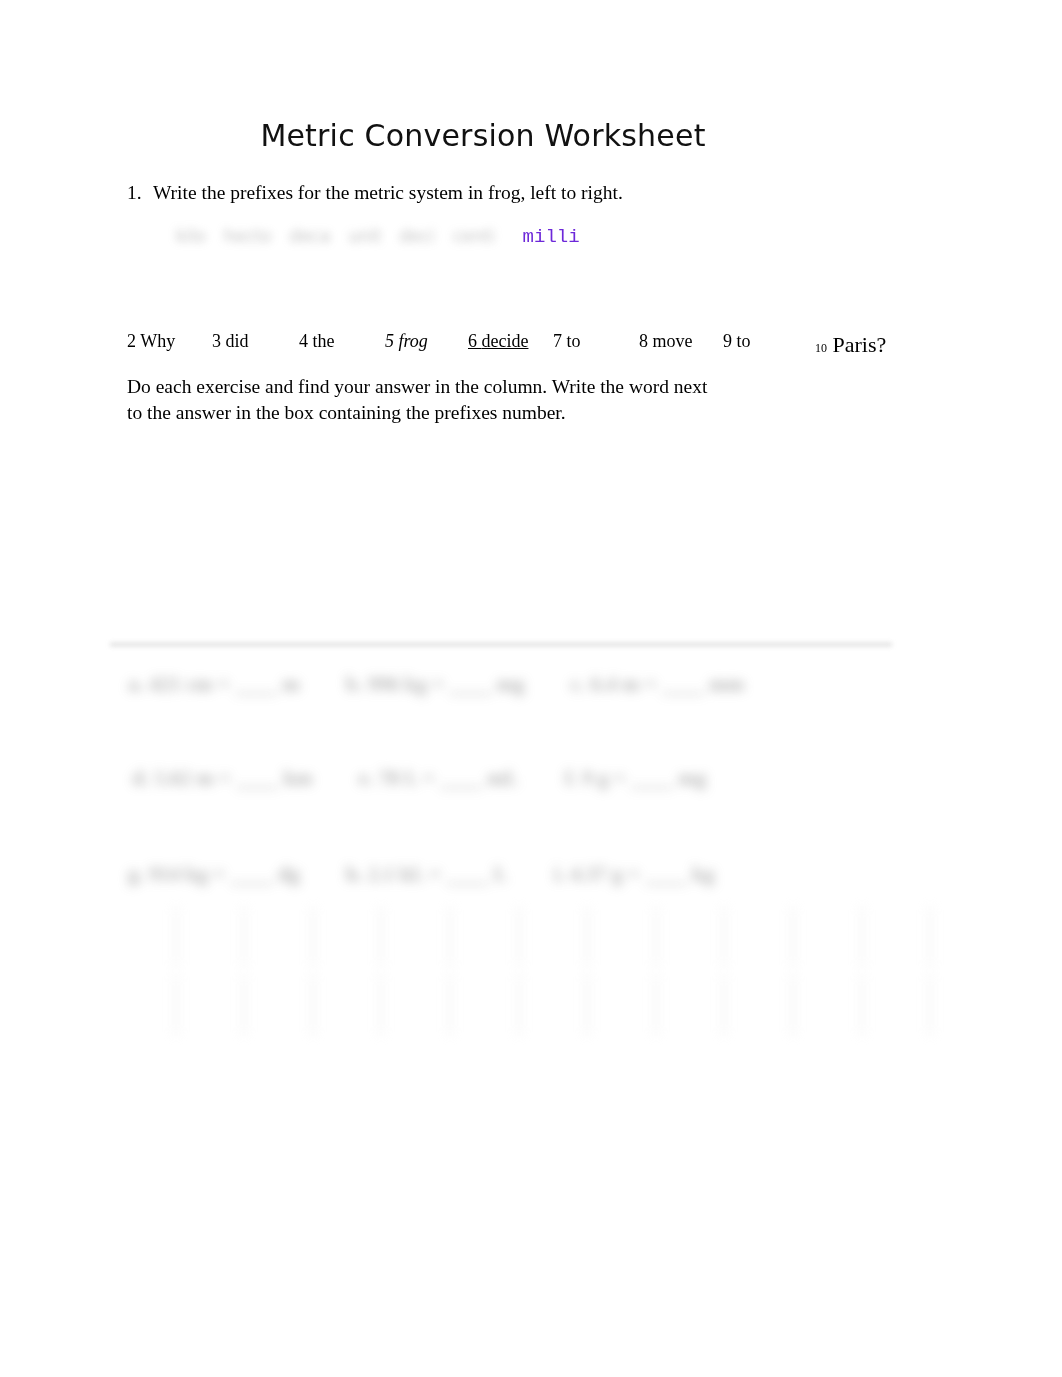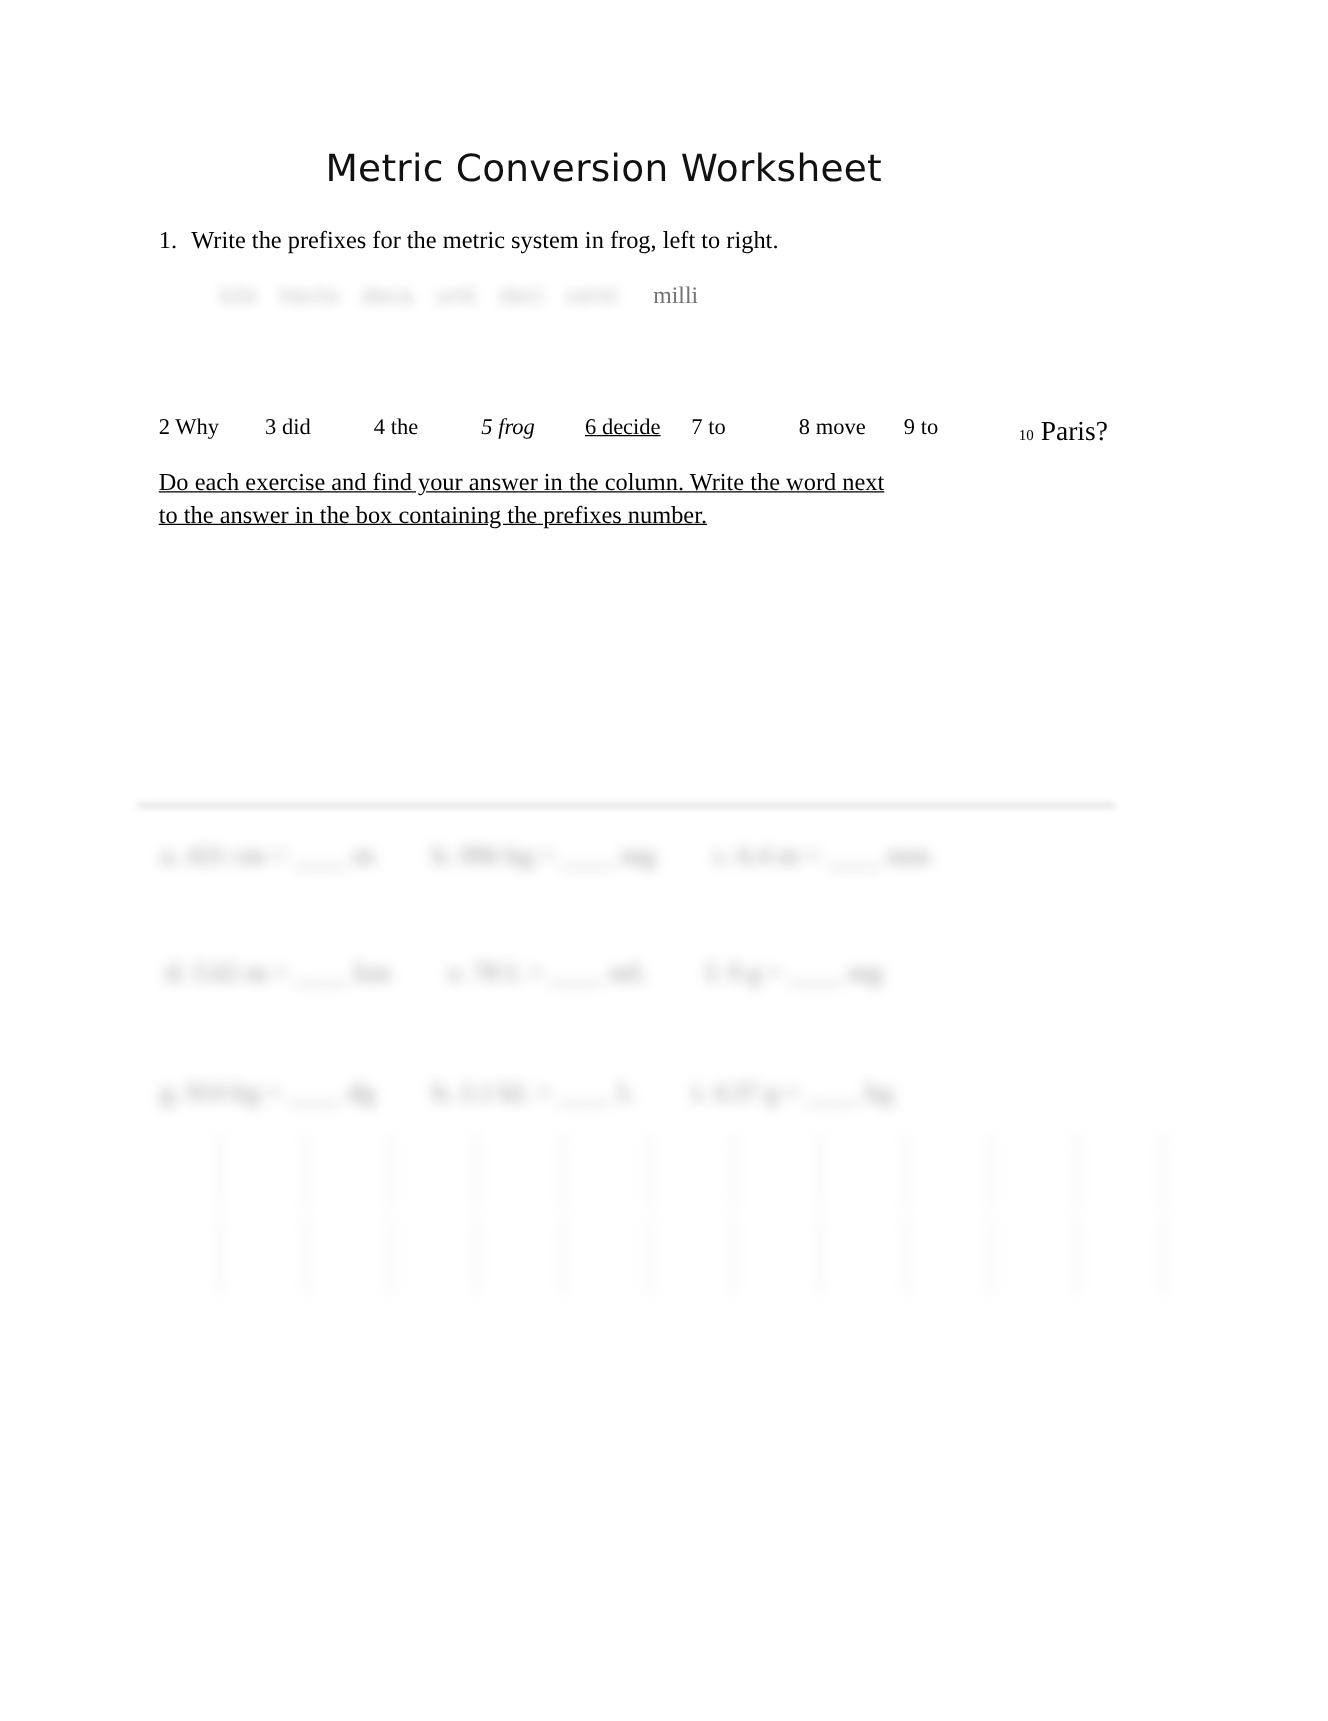--- a/index.html
+++ b/index.html
@@ -67,23 +67,23 @@
     font-size: 17px;
     font-family: "DejaVu Sans", "Liberation Sans", sans-serif;
     color: #8e8e8e;
     filter: blur(4.2px);
     opacity: 0.55;
     margin-right: 18px;
     user-select: none;
   }
   .prefix-visible {
     display: inline-block;
-    font-family: Liberation Serif, serif;
+    font-family: Liberation Mono, monospace;
     font-size: 19px;
-    color: #737373;
+    color: #6d28d9;
     margin-left: 10px;
   }
 
   
   .wordbank {
     position: absolute;
     left: 127px;
     top: 300px;
     width: 800px;
     height: 34px;
@@ -108,21 +108,21 @@
 
   
   .instructions {
     position: absolute;
     left: 127px;
     top: 374px;
     width: 640px;
     font-size: 19.5px;
     line-height: 1.33;
   }
-  .instructions .line { display: block; white-space: nowrap; text-decoration: underline; }
+  .instructions .line { display: block; white-space: nowrap; }
 
   
   .rule-blur {
     position: absolute;
     left: 110px;
     top: 643px;
     width: 782px;
     height: 3px;
     background: #c9c9c9;
     filter: blur(2.4px);

